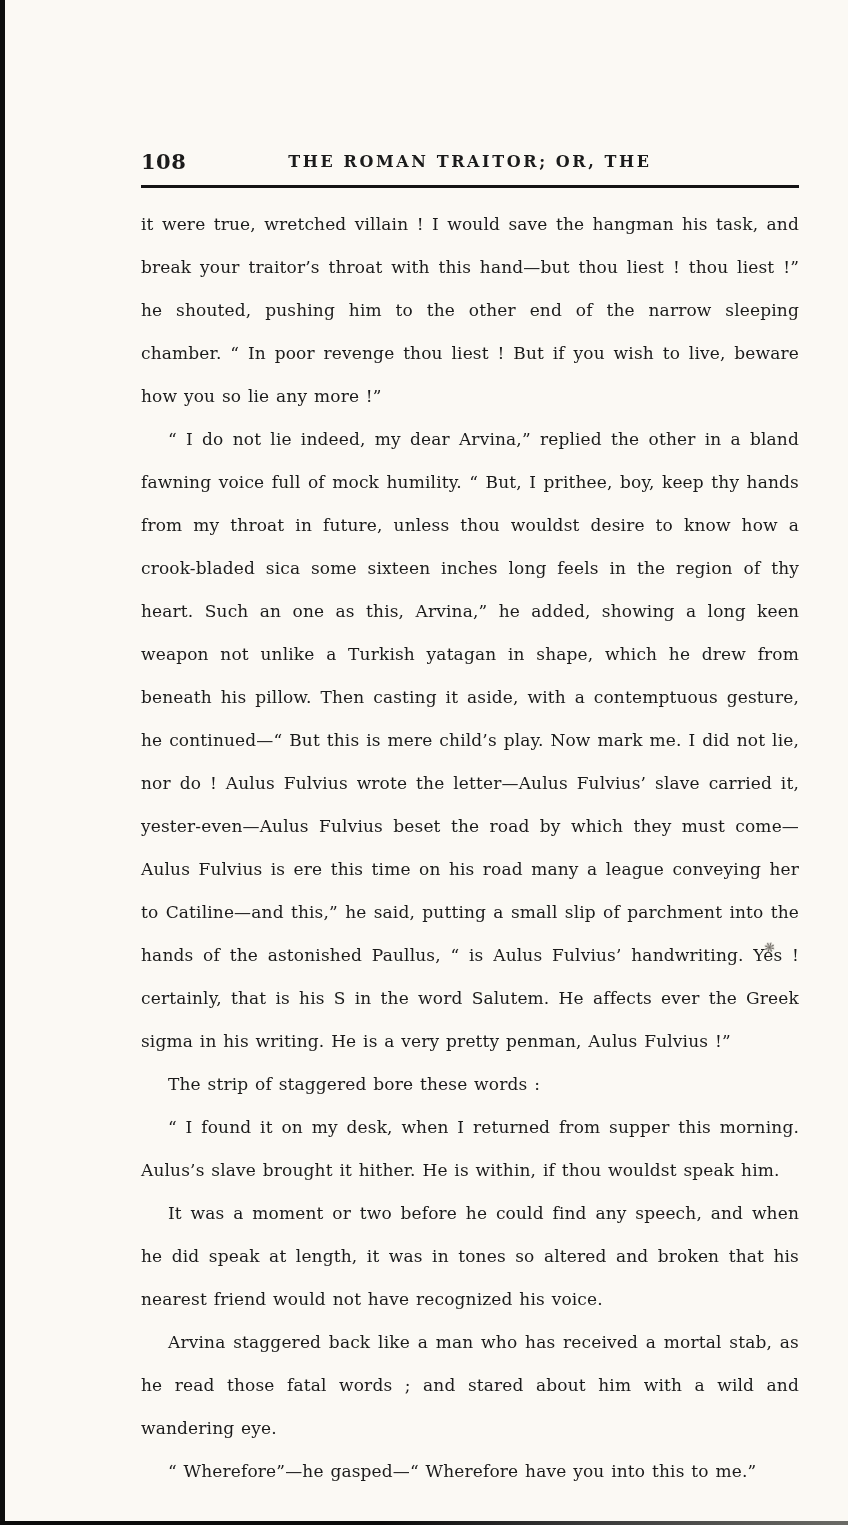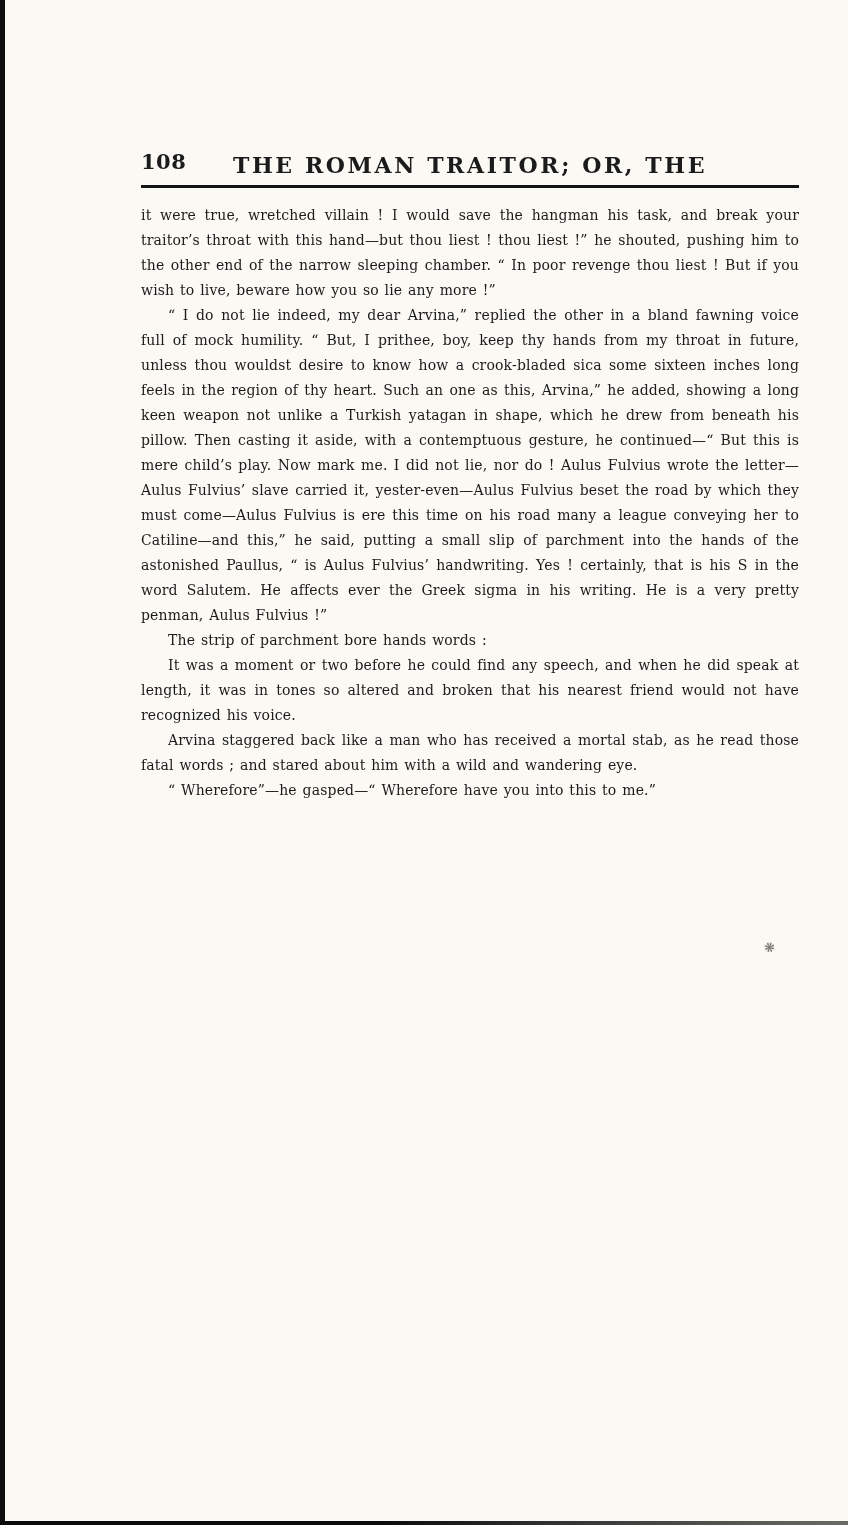--- a/index.html
+++ b/index.html
@@ -41,36 +41,36 @@
   }
   .page-number {
     position: absolute;
     left: 0; top: 1px;
     font-size: 21px;
     font-weight: 700;
     letter-spacing: 0.5px;
   }
   .running-title {
     text-align: center;
-    font-size: 22px;
+    font-size: 16px;
     font-weight: 700;
     letter-spacing: 2.6px;
     padding-top: 4px;
     white-space: nowrap;
   }
   .header-rule {
     height: 3px;
     background: #141414;
     margin-top: 7px;
   }
 
   .body-text {
     margin-top: 15px;
-    font-size: 14px;
-    line-height: 25px;
+    font-size: 17px;
+    line-height: 43px;
     text-align: justify;
     word-spacing: 1.2px;
     letter-spacing: 0.15px;
   }
   .body-text p.para { margin: 0; }
   .body-text p.para.indent { text-indent: 27px; }
 
   .ink-smudge {
     position: absolute;
     left: 623px;
@@ -93,20 +93,21 @@
   <div class="header-row">
     <span class="page-number">108</span>
     <div class="running-title">THE ROMAN TRAITOR; OR, THE</div>
   </div>
 
   <div class="header-rule"></div>
 
   <main class="body-text">
       <p class="para">it were true, wretched villain ! I would save the hangman his task, and break your traitor’s throat with this hand—but thou liest ! thou liest !” he shouted, pushing him to the other end of the narrow sleeping chamber.  “ In poor revenge thou liest ! But if you wish to live, beware how you so lie any more !”</p>
       <p class="para indent">“ I do not lie indeed, my dear Arvina,” replied the other in a bland fawning voice full of mock humility.  “ But, I prithee, boy, keep thy hands from my throat in future, unless thou wouldst desire to know how a crook-bladed sica some sixteen inches long feels in the region of thy heart. Such an one as this, Arvina,” he added, showing a long keen weapon not unlike a Turkish yatagan in shape, which he drew from beneath his pillow.  Then casting it aside, with a contemptuous gesture, he continued—“ But this is mere child’s play.  Now mark me.  I did not lie, nor do !  Aulus Fulvius wrote the letter—Aulus Fulvius’ slave carried it, yester-even—Aulus Fulvius beset the road by which they must come—Aulus Fulvius is ere this time on his road many a league conveying her to Catiline—and this,” he said, putting a small slip of parchment into the hands of the astonished Paullus, “ is Aulus Fulvius’ handwriting. Yes ! certainly, that is his S in the word Salutem.  He affects ever the Greek sigma in his writing.  He is a very pretty penman, Aulus Fulvius !”</p>
-      <p class="para indent">The strip of parchment bore hands words :</p>
+      <p class="para indent">The strip of staggered bore these words :</p>
+      <p class="para indent">“ I found it on my desk, when I returned from supper this morning.  Aulus’s slave brought it hither.  He is within, if thou wouldst speak him.</p>
       <p class="para indent">It was a moment or two before he could find any speech, and when he did speak at length, it was in tones so altered and broken that his nearest friend would not have recognized his voice.</p>
       <p class="para indent">Arvina staggered back like a man who has received a mortal stab, as he read those fatal words ; and stared about him with a wild and wandering eye.</p>
       <p class="para indent">“ Wherefore”—he gasped—“ Wherefore have you into this to me.”</p>
     </main>
 
   <span class="ink-smudge">❋</span>
 </div>
 
 </body></html>

